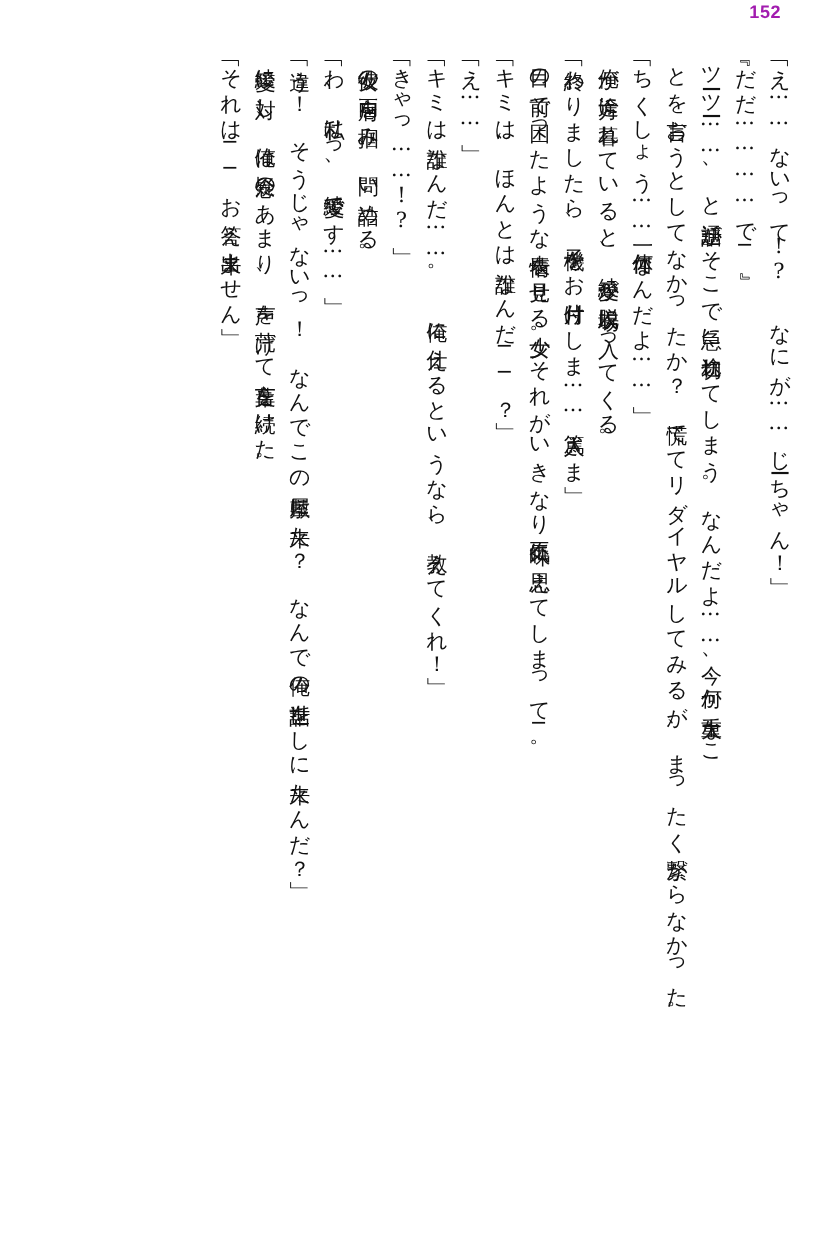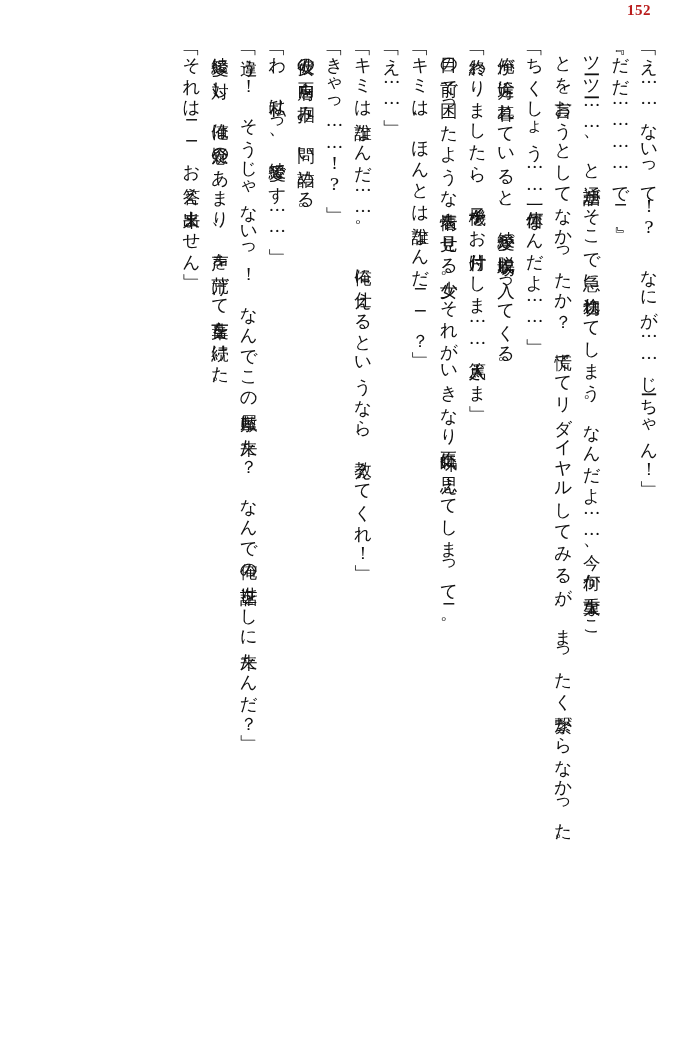--- a/index.html
+++ b/index.html
@@ -17,25 +17,25 @@
   #page {
     position: relative;
     width: 679px;
     height: 1050px;
     background: #ffffff;
   }
   #page-number {
     position: absolute;
     top: 2px;
     right: 28px;
-    font-family: Liberation Serif, serif;
+    font-family: Liberation Sans, sans-serif;
     font-size: 15px;
     font-weight: bold;
     letter-spacing: 0.5px;
-    color: #b91c1c;
+    color: #a21caf;
   }
   #text-body {
     position: absolute;
     top: 44px;
     right: 22px;
     left: 22px;
     bottom: 14px;
     display: flex;
     flex-direction: row-reverse;
     align-items: flex-start;

